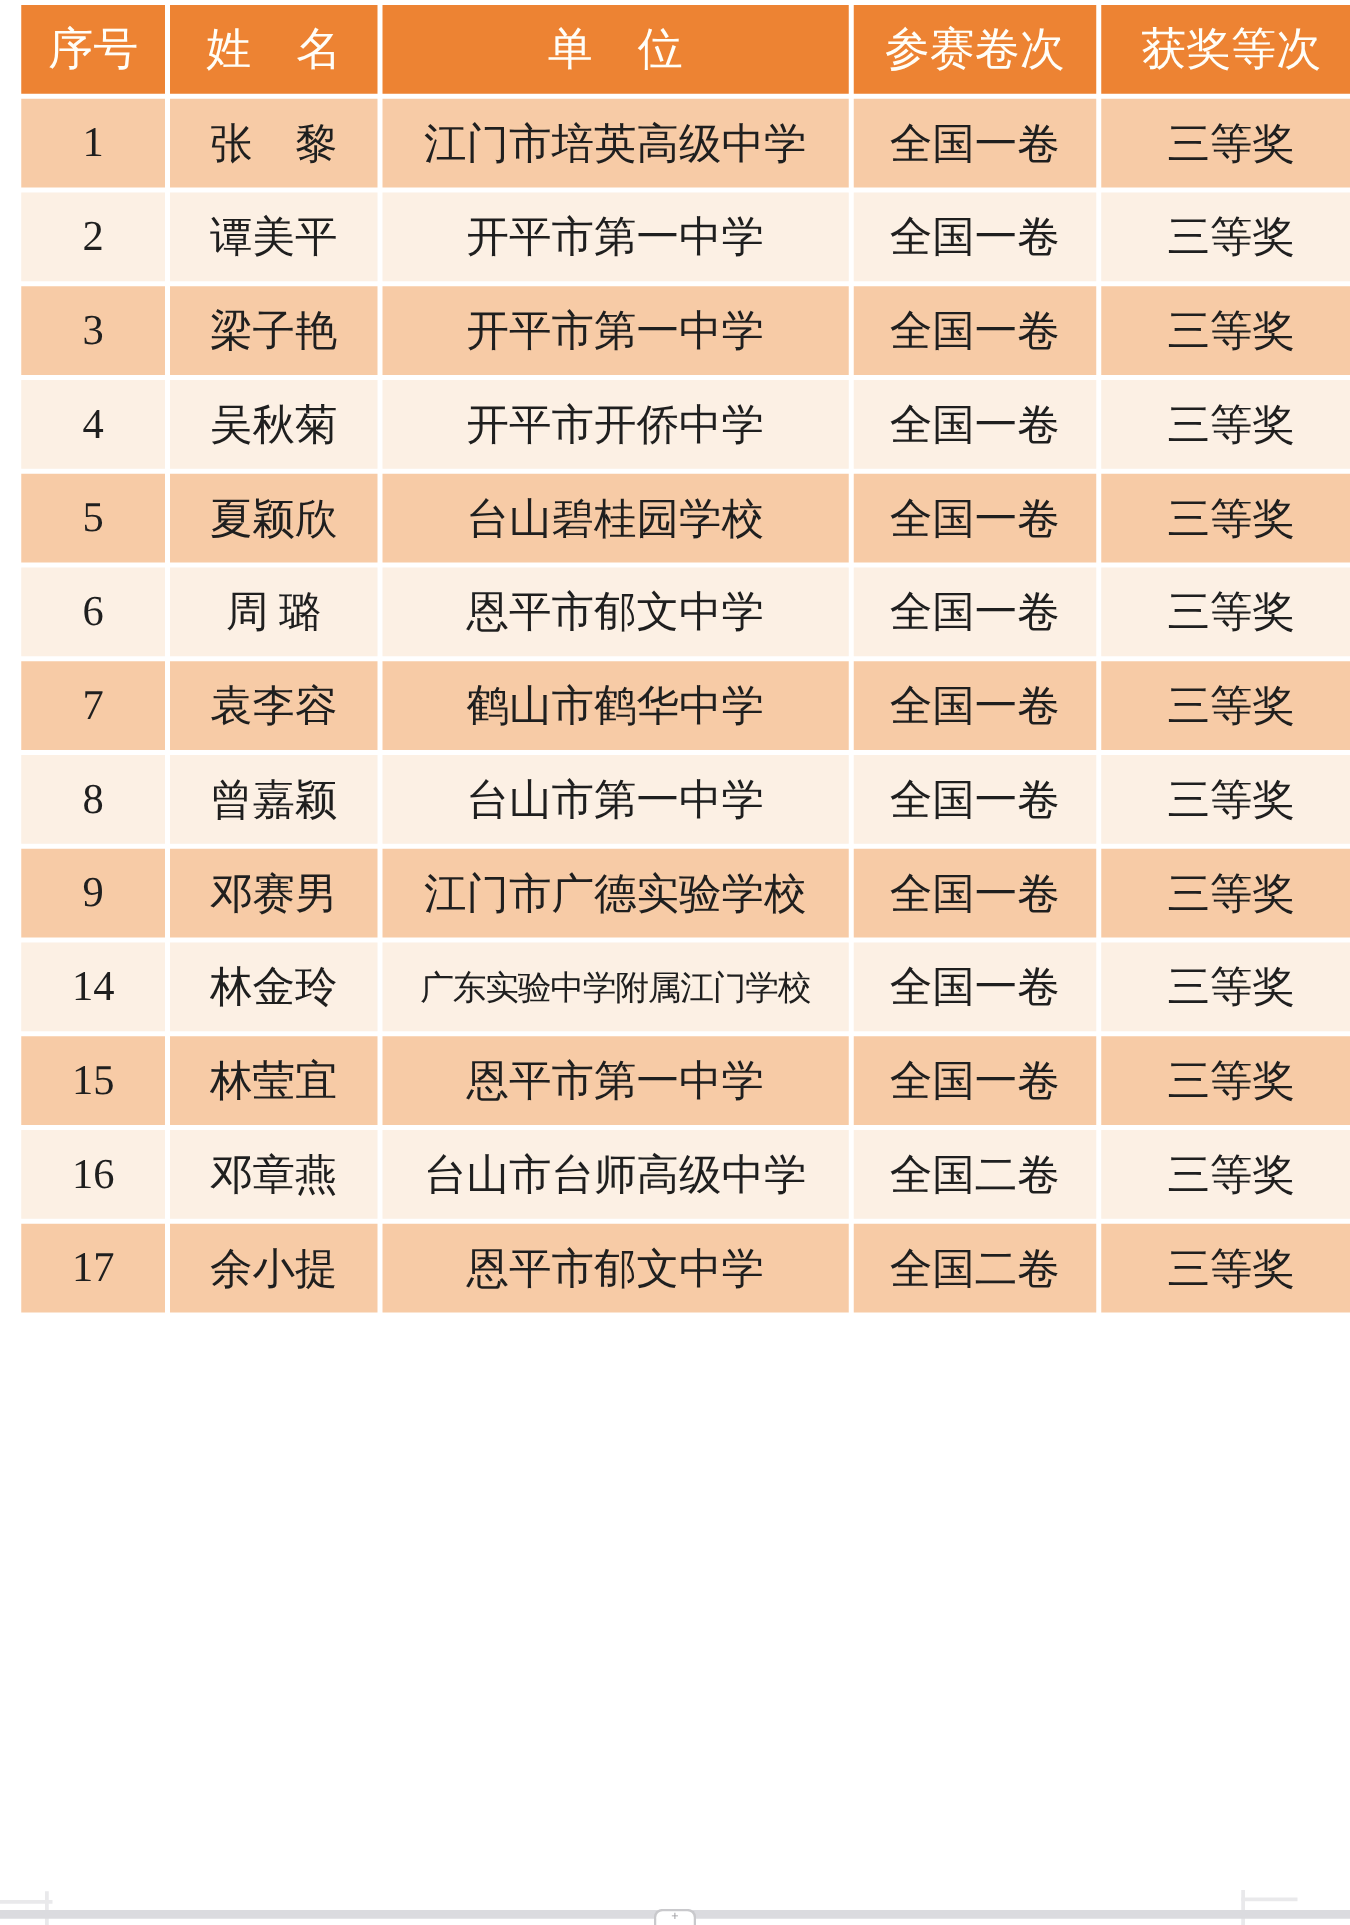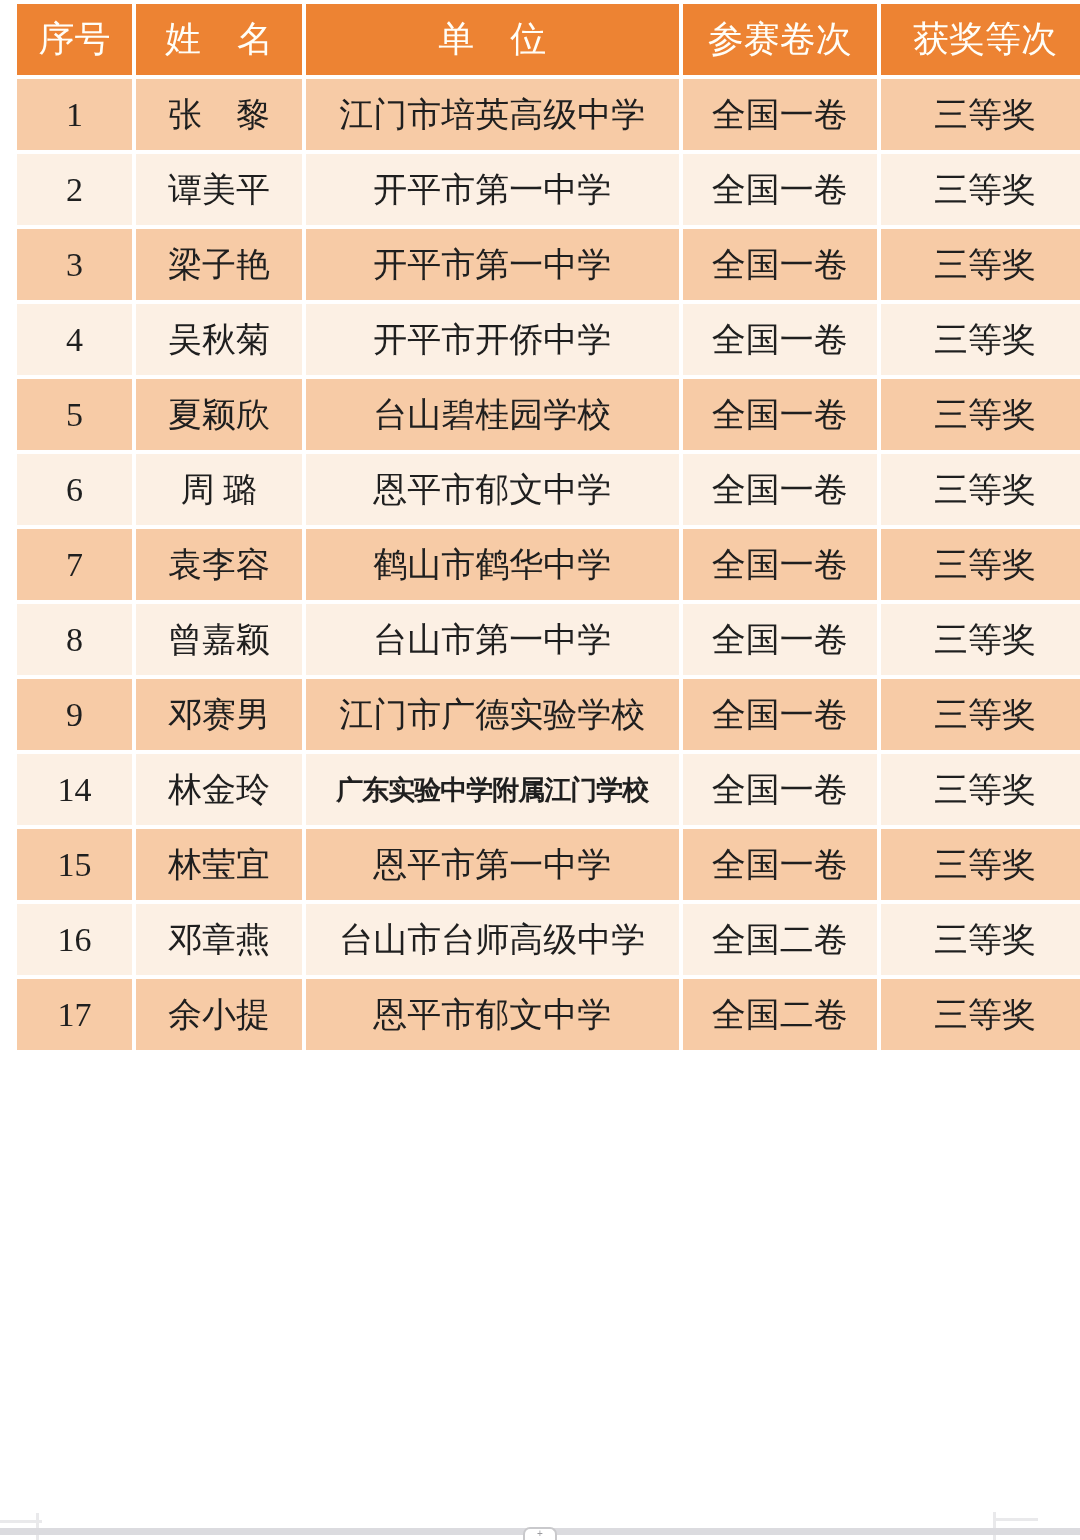--- a/index.html
+++ b/index.html
@@ -30,21 +30,21 @@
     color:#FFFEF8;
     font-size:36px;
     font-weight:normal;
   }
   .award-table td{
     color:#1F1F1F;
     font-size:34px;
   }
   tr.row-odd td{background:#F7CBA6;}
   tr.row-even td{background:#FCF0E4;}
-  td.small-unit{font-size:27px;letter-spacing:-1px;font-weight:bold;}
+  td.small-unit{font-size:27px;letter-spacing:-1px;}
   .col-no{width:10.9%;}
   .col-name{width:15.7%;}
   .col-unit{width:35.3%;}
   .col-paper{width:18.4%;}
   .col-award{width:19.7%;}
 
   
   .edge-line{position:absolute;background:#E9E9EB;}
   .scrollbar-track{
     position:absolute;left:0;top:1528px;width:1080px;height:7px;

